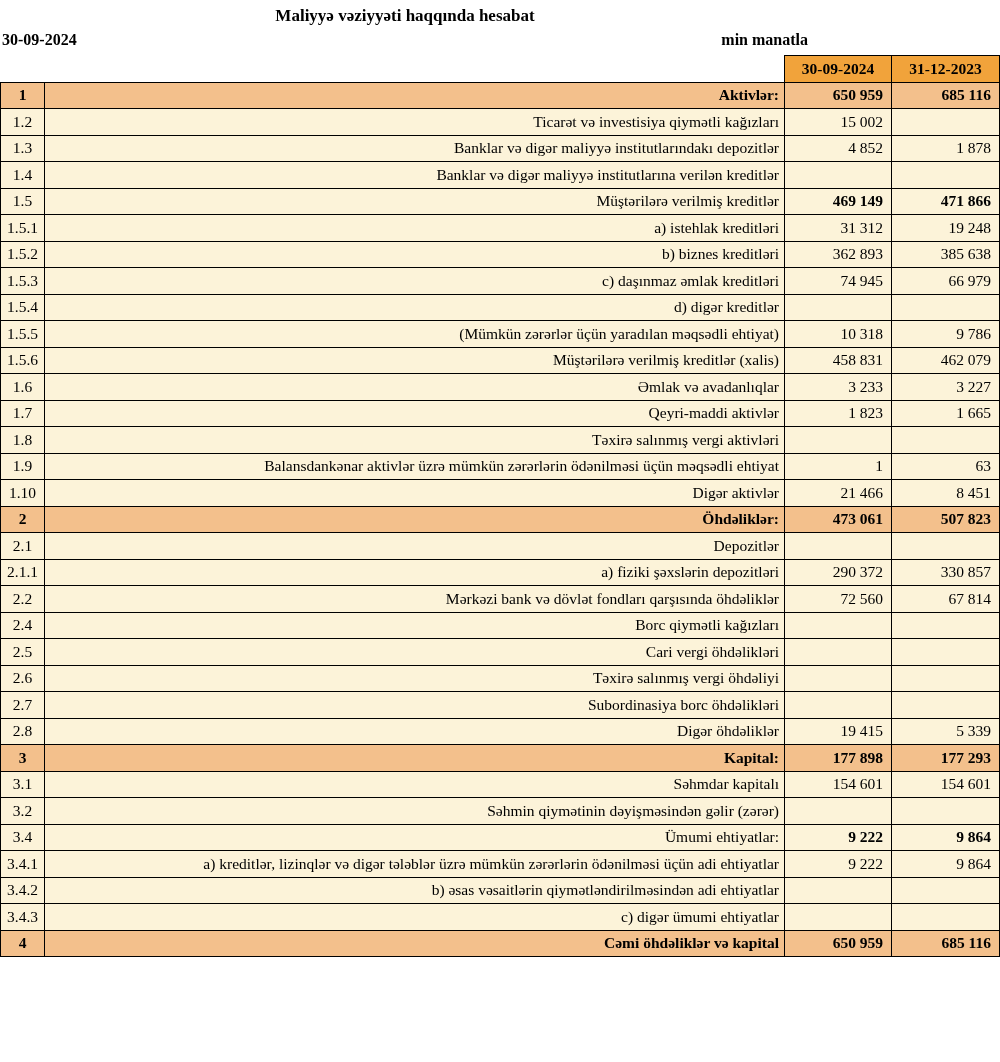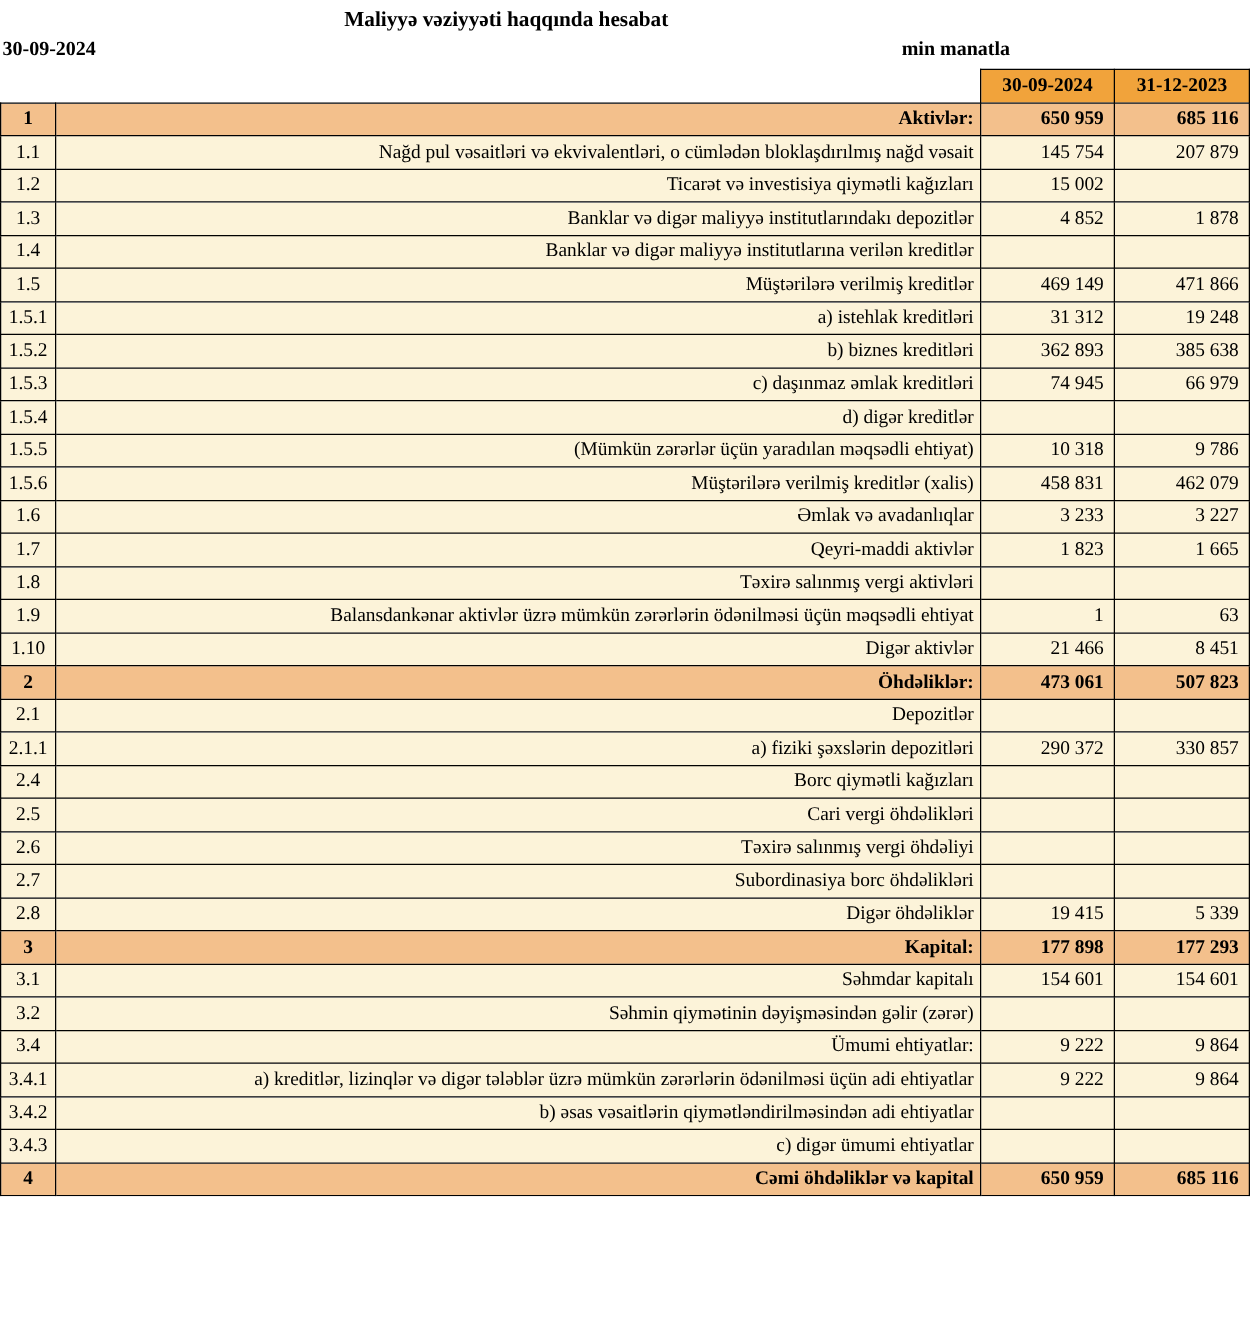--- a/index.html
+++ b/index.html
@@ -43,21 +43,21 @@
       background: var(--header-bg, #F1A33B);
       text-align: center;
       font-weight: bold;
     }
     td.blank { border: none; background: #fff; }
     td.no { text-align: center; padding: 1px 2px; }
     td.label { text-align: right; }
     td.val { text-align: right; padding-right: 8px; }
     tr.normal td { background: var(--row-bg, #FCF3D9); }
     tr.subtotal td { background: var(--row-bg, #FCF3D9); }
-    tr.subtotal td.val { font-weight: normal; }
+    tr.subtotal td.val { font-weight: bold; }
     tr.section td { background: var(--section-bg, #F3C08C); font-weight: bold; }
   </style>
 </head>
 <body>
 
 <div class="page">
   <div class="title">Maliyyə vəziyyəti haqqında hesabat</div>
   <div class="meta">
     <span>30-09-2024</span>
     <span>min manatla</span>
@@ -77,26 +77,20 @@
       </tr>
     </thead>
     <tbody>
         <tr class="section">
           <td class="no">1</td>
           <td class="label">Aktivlər:</td>
           <td class="val">650 959</td>
           <td class="val">685 116</td>
         </tr>
         <tr class="normal">
-          <td class="no">1.1</td>
-          <td class="label">Nağd pul vəsaitləri və  ekvivalentləri, o cümlədən bloklaşdırılmış nağd vəsait</td>
-          <td class="val">145 754</td>
-          <td class="val">207 879</td>
-        </tr>
-        <tr class="normal">
           <td class="no">1.2</td>
           <td class="label">Ticarət və investisiya qiymətli kağızları</td>
           <td class="val">15 002</td>
           <td class="val"></td>
         </tr>
         <tr class="normal">
           <td class="no">1.3</td>
           <td class="label">Banklar və digər maliyyə institutlarındakı depozitlər</td>
           <td class="val">4 852</td>
           <td class="val">1 878</td>
@@ -191,20 +185,26 @@
           <td class="val"></td>
           <td class="val"></td>
         </tr>
         <tr class="normal">
           <td class="no">2.1.1</td>
           <td class="label">a) fiziki şəxslərin depozitləri</td>
           <td class="val">290 372</td>
           <td class="val">330 857</td>
         </tr>
         <tr class="normal">
+          <td class="no">2.2</td>
+          <td class="label">Mərkəzi bank və dövlət fondları qarşısında öhdəliklər</td>
+          <td class="val">72 560</td>
+          <td class="val">67 814</td>
+        </tr>
+        <tr class="normal">
           <td class="no">2.4</td>
           <td class="label">Borc qiymətli kağızları</td>
           <td class="val"></td>
           <td class="val"></td>
         </tr>
         <tr class="normal">
           <td class="no">2.5</td>
           <td class="label">Cari vergi öhdəlikləri</td>
           <td class="val"></td>
           <td class="val"></td>

